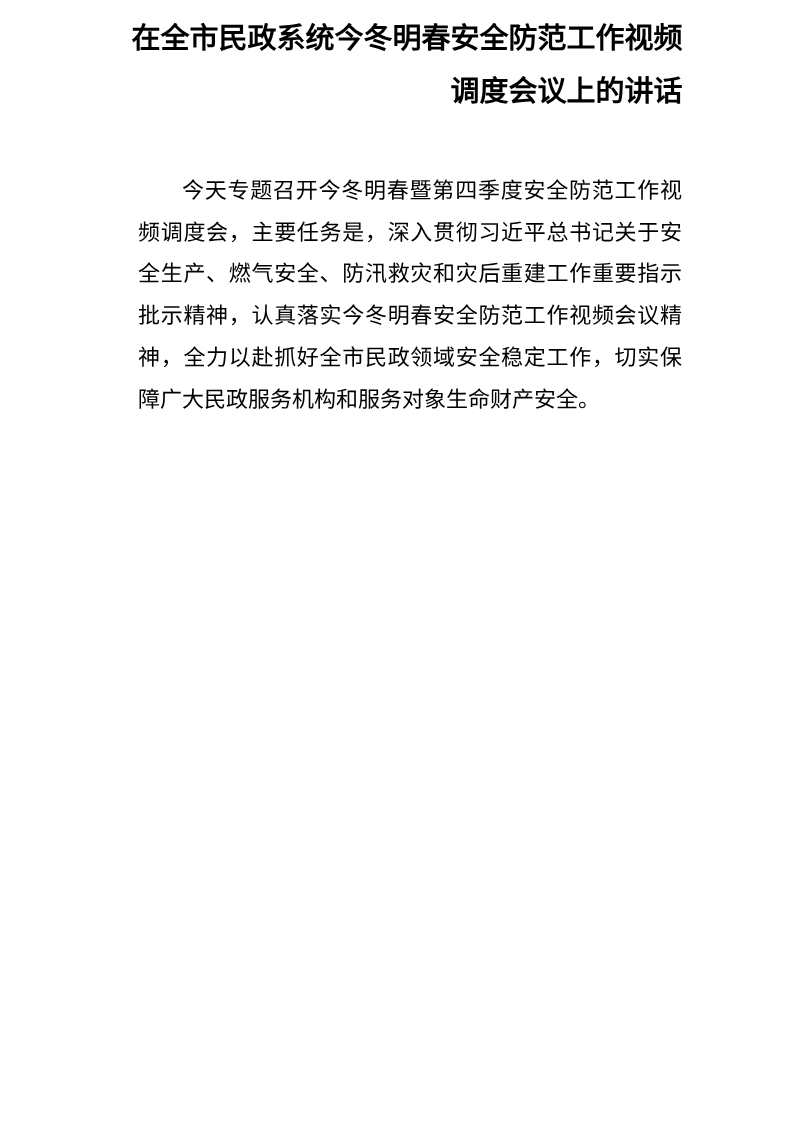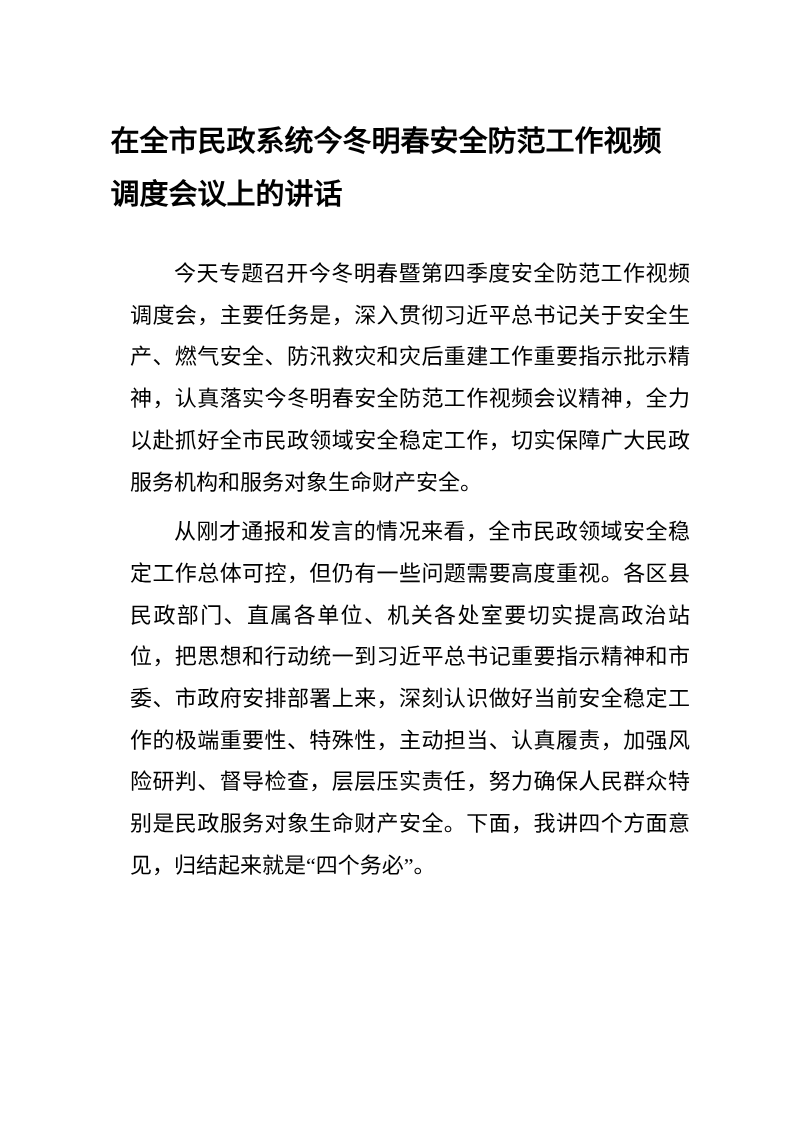--- a/index.html
+++ b/index.html
@@ -12,46 +12,44 @@
     width: 793px;
     height: 1122px;
     margin: 0 auto;
     background: #ffffff;
     color: #000000;
     font-family: "Liberation Serif", serif;
     overflow: hidden;
     box-sizing: border-box;
   }
   .doc-title {
-    margin: 0 auto;
-    padding-top: 115px;
+    margin: 12px auto;
     width: 572px;
     font-size: 29px;
     line-height: 53px;
     font-weight: 700;
-    text-align: left;
+    text-align: right;
     letter-spacing: 0;
   }
   .doc-body {
     box-sizing: border-box;
     padding: 24px 95px 0 122px;
     font-size: 22px;
     line-height: 41.7px;
     text-align: justify;
     text-justify: inter-ideograph;
   }
   .doc-body p {
-    margin: 8px;
+    margin: 16px;
     padding: 0;
     text-indent: 2em;
     word-break: break-all;
   }
 </style>
 </head>
 <body>
 
 <div class="page">
   <h1 class="doc-title">在全市民政系统今冬明春安全防范工作视频调度会议上的讲话</h1>
   <div class="doc-body">
     <p>今天专题召开今冬明春暨第四季度安全防范工作视频调度会，主要任务是，深入贯彻习近平总书记关于安全生产、燃气安全、防汛救灾和灾后重建工作重要指示批示精神，认真落实今冬明春安全防范工作视频会议精神，全力以赴抓好全市民政领域安全稳定工作，切实保障广大民政服务机构和服务对象生命财产安全。</p>
-    <p>从刚才通报和发言的情况来看，全市民政领域安全稳定工作总体可控，但仍有一些问题需要高度重视。各区县民政部门、直属各单位、机关各处室要切实提高政治站位，把思想和行动统一到习近平总书记重要指示精神和市委、市政府安排部署上来，深刻认识做好当前安全稳定工作的极端重要性、特殊性，主动担当、认真履责，加强风险研判、督导检查，层层压实责任，努力确保人民群众特别是民政服务对象生命财产安全。下面，我讲四个方面意见，归结起来就是“四个务必”。</p>
   </div>
 </div>
 
 </body></html>

